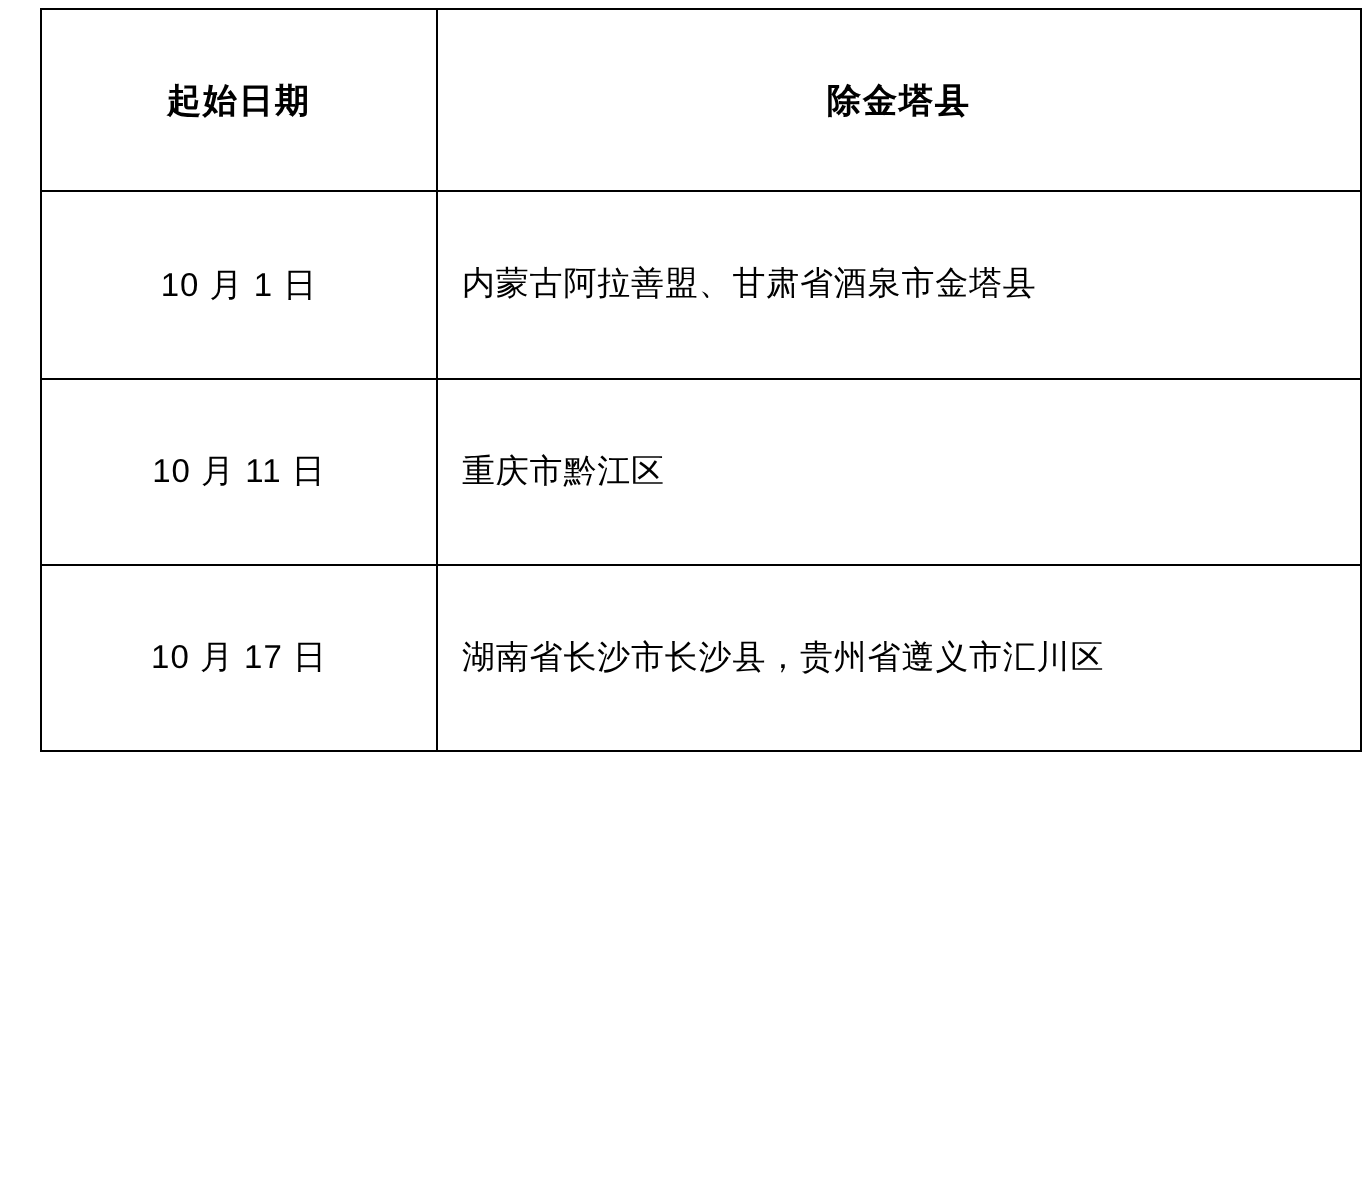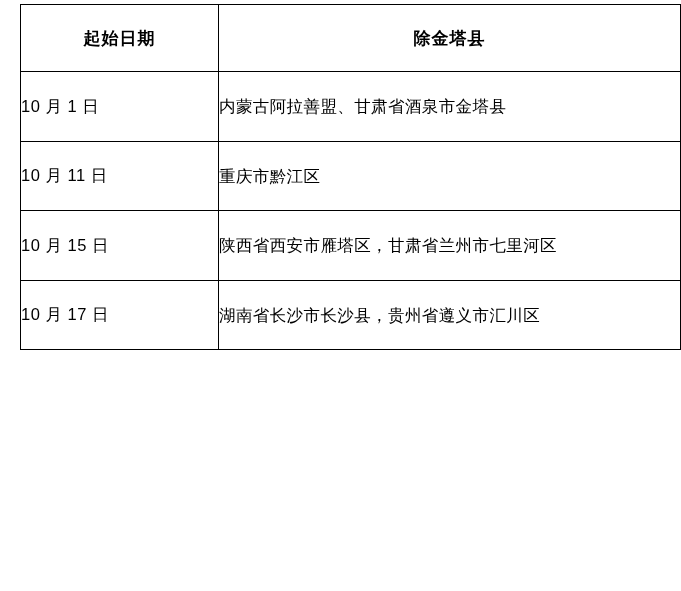--- a/index.html
+++ b/index.html
@@ -28,30 +28,31 @@
     margin-left: 20px;
     margin-top: 4px;
   }
   table.data-table col.col-date { width: 198px; }
   table.data-table col.col-region { width: 462px; }
 
   table.data-table th,
   table.data-table td {
     border: 1px solid #000000;
     vertical-align: middle;
-    padding: 0;
+    padding: 12px;
   }
   th.head-cell {
     height: 66px;
     text-align: center;
     font-size: 17px;
     font-weight: bold;
     letter-spacing: 1px;
   }
   td.date-cell {
+    text-align: center;
     font-size: 16.5px;
     font-weight: normal;
     letter-spacing: 0.5px;
   }
   td.region-cell {
     text-align: left;
     font-size: 16.5px;
     padding-left: 14px;
     padding-right: 10px;
     line-height: 1.95;
@@ -88,26 +89,20 @@
         <td class="region-cell">
           <span class="region-line">内蒙古阿拉善盟、甘肃省酒泉市金塔县</span>
         </td>
       </tr>
       <tr class="row-4">
         <td class="date-cell">10 月 11 日</td>
         <td class="region-cell">
           <span class="region-line">重庆市黔江区</span>
         </td>
       </tr>
-      <tr class="row-5">
-        <td class="date-cell">10 月 15 日</td>
-        <td class="region-cell">
-          <span class="region-line">陕西省西安市雁塔区，甘肃省兰州市七里河区</span>
-        </td>
-      </tr>
       <tr class="row-7">
         <td class="date-cell">10 月 17 日</td>
         <td class="region-cell">
           <span class="region-line">湖南省长沙市长沙县，贵州省遵义市汇川区</span>
         </td>
       </tr>
     </tbody>
   </table>
 </div>
 

